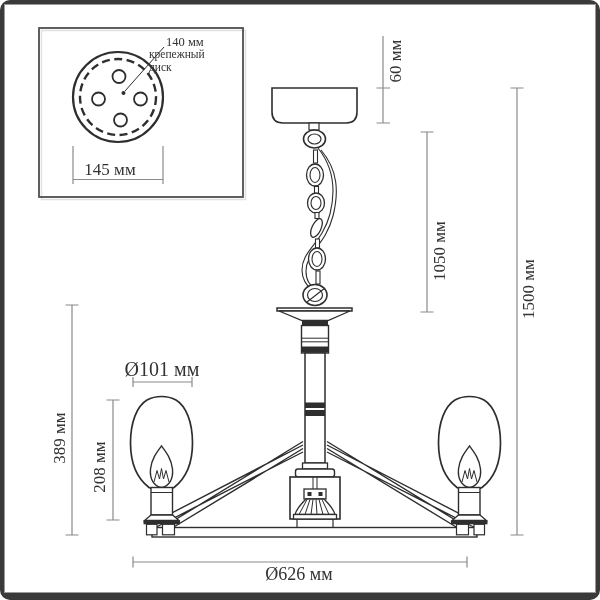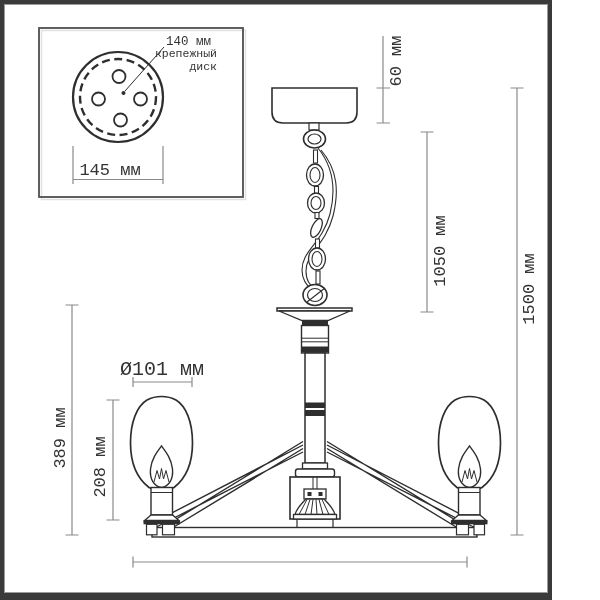--- a/index.html
+++ b/index.html
@@ -1,32 +1,33 @@
 <!DOCTYPE html>
 <html style="--ink: #2e2e2e; --dim: #8a8a8a; --frame: #3a3a3a; --paper: #ffffff; --text: #333333;"><head>
 <meta charset="utf-8">
 <style>
   :root{
     --ink:#2e2e2e; --dim:#8a8a8a; --frame:#3a3a3a; --paper:#ffffff; --text:#333333;
   }
   html,body{margin:0;padding:0;background:#fff;}
   .canvas{
-    position:relative;width:552px;height:600px;background:var(--paper);
-    font-family:Liberation Mono, monospace;color:var(--text);
+    position:relative;width:600px;height:600px;background:var(--paper);
+    font-family:Liberation Serif, serif;color:var(--text);
     overflow:hidden;
+    border-radius:10px;
   }
   .canvas svg{position:absolute;top:0;left:0;}
   .frame{
     position:absolute;inset:0;border:4px solid var(--frame);border-bottom-width:7px;
     box-shadow:inset 0 0 0 1px #9a9a9a;pointer-events:none;z-index:30;
   }
   .lbl{position:absolute;white-space:nowrap;color:var(--text);z-index:20;}
   .hlabel{transform:translate(-50%,-50%);}
   .vlabel{transform:translate(-50%,-50%) rotate(-90deg);}
-  .disc-note{white-space:normal;text-align:right;line-height:1.1;}
+  .disc-note{white-space:normal;text-align:left;line-height:1.1;}
   
   .s{stroke:var(--ink);fill:none;}
   .sw{stroke:var(--ink);fill:var(--paper);}
   .fi{fill:var(--ink);stroke:none;}
   .dimln{stroke:var(--dim);fill:none;}
 </style>
 </head>
 <body>
 
 <div class="canvas">
@@ -156,15 +157,16 @@
   <div class="lbl vlabel" style="left:440px;top:251px;font-size:17px">1050 мм</div>
 
   <div class="lbl vlabel" style="left:529px;top:289px;font-size:17px">1500 мм</div>
 
   <div class="lbl vlabel" style="left:60px;top:438px;font-size:17px">389 мм</div>
 
   <div class="lbl vlabel" style="left:100px;top:467px;font-size:17px">208 мм</div>
 
   <div class="lbl hlabel" style="left:162px;top:369px;font-size:20px">Ø101 мм</div>
 
+  <div class="lbl hlabel" style="left:299px;top:574px;font-size:18px">Ø626 мм</div>
 
   <div class="frame"></div>
 </div>
 
 </body></html>

